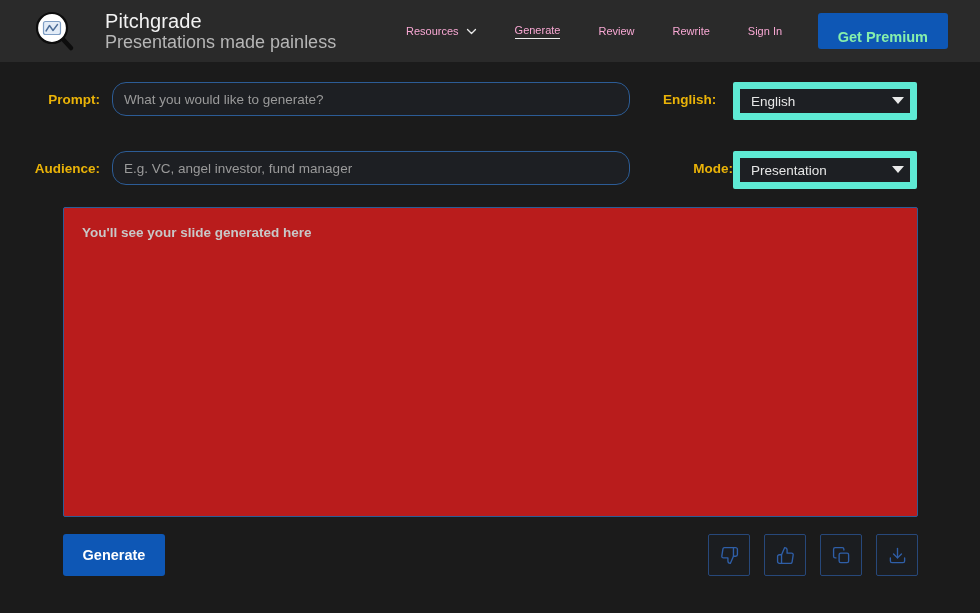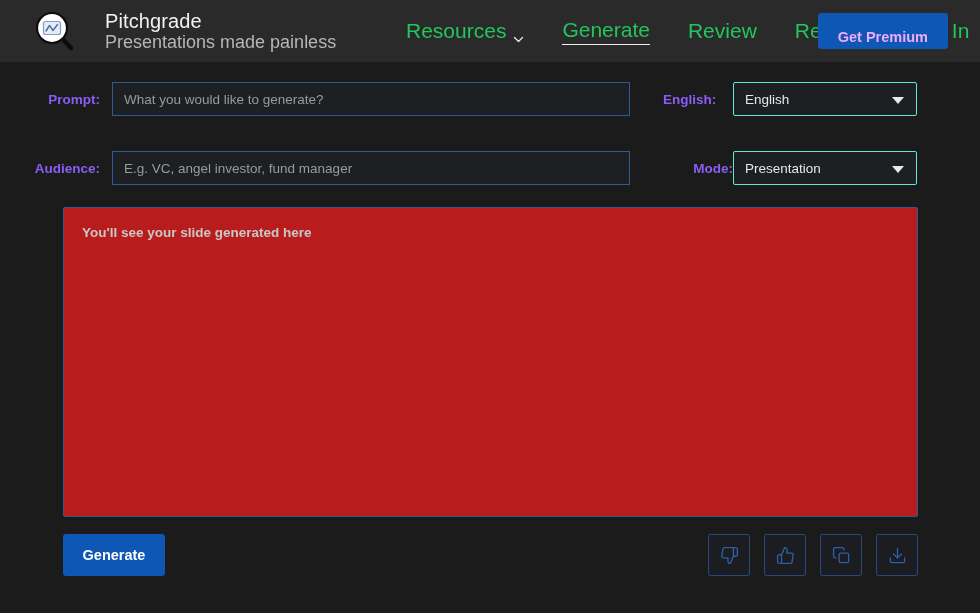--- a/index.html
+++ b/index.html
@@ -25,91 +25,91 @@
   .brand-name { color: #f2f2f2; font-size: 20px; letter-spacing: .1px; }
   .brand-tag { color: #b6b6b6; font-size: 18px; }
 
   .nav {
     position: absolute;
     left: 406px;
     top: 0; height: 62px;
     display: flex; align-items: center; gap: 0;
   }
   .nav-item {
-    color: #22c55e;
-    font-size: 21px;
+    color: #f9a8d4;
+    font-size: 11px;
     padding: 0 19px 0 0;
     margin-right: 19px;
     display: flex; align-items: center; gap: 7px;
     cursor: pointer; white-space: nowrap;
     position: relative;
   }
   .nav-item:last-child { margin-right: 0; padding-right: 0; }
   .nav-item.active .nav-label { border-bottom: 1.3px solid #efefef; padding-bottom: 2px; }
   .chev { display: inline-block; width: 11px; height: 11px; }
 
   .premium-btn {
     position: absolute;
     right: 32px; top: 13px;
     height: 36px;
     background: #0e57b5;
-    color: #f0abfc;
+    color: #86efac;
     border: none;
     border-radius: 3px;
     font-size: 14.5px;
     font-weight: bold;
     font-family: "Liberation Sans", sans-serif;
     padding: 16px 20px;
     cursor: pointer;
   }
 
   
   .main { padding: 0 32px; position: relative; }
 
   .form-row {
     display: flex;
     align-items: center;
     margin-top: 20px;
   }
   .form-row.second { margin-top: 35px; }
 
   .lbl {
-    color: #8b5cf6;
+    color: #eab308;
     font-size: 13.5px;
     font-weight: bold;
     text-align: right;
     white-space: nowrap;
   }
   .lbl.prompt-lbl { width: 68px; }
   .lbl.audience-lbl { width: 68px; }
   .lbl.lang-lbl { width: 70px; text-align: left; margin-left: 33px; }
   .lbl.mode-lbl { width: 70px; text-align: right; margin-left: 33px; }
 
   .text-input {
     margin-left: 12px;
     width: 518px; height: 34px;
     background: #1d1f23;
     border: 1px solid #2c5c96;
-    border-radius: 0;
+    border-radius: 14px;
     color: #d7d7d7;
     font-size: 13.5px;
     font-family: "Liberation Sans", sans-serif;
     padding: 0 11px;
     outline: none;
   }
   .text-input::placeholder { color: #9a9a9a; opacity: 1; }
 
   .select-wrap {
     position: relative;
     width: 184px; height: 34px;
   }
   .select-box {
     width: 100%; height: 100%;
     background: #1d1f23;
-    border: 1px solid #5eead4;
+    border: 7px solid #5eead4;
     border-radius: 2px;
     color: #e6e6e6;
     font-size: 13.5px;
     display: flex; align-items: center;
     padding: 12px 11px;
     cursor: pointer;
   }
   .caret {
     position: absolute;
     right: 13px; top: 50%;

